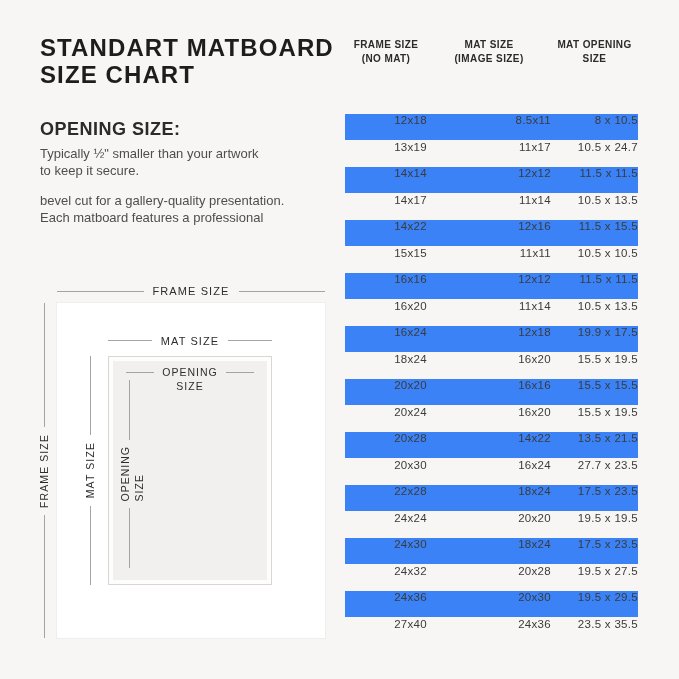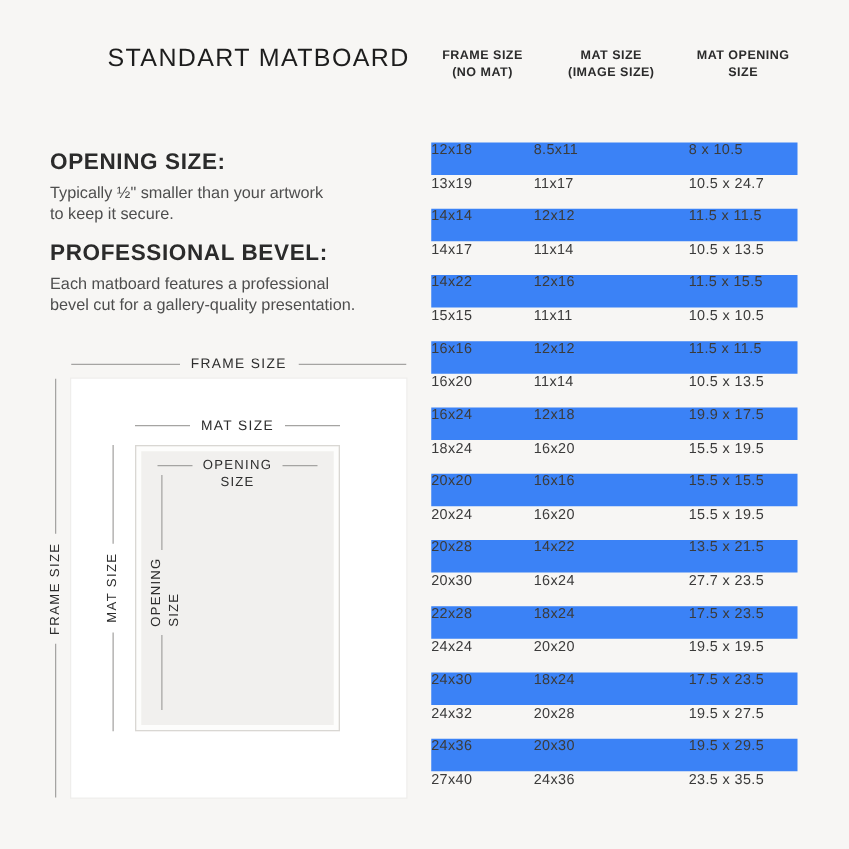--- a/index.html
+++ b/index.html
@@ -6,22 +6,22 @@
   body { font-family:"Liberation Sans", sans-serif; background:#f7f6f4; }
   #canvas {
     position:relative; width:679px; height:679px;
     background:#f7f6f4; overflow:hidden;
     -webkit-font-smoothing:antialiased;
   }
 
   
   .title {
     position:absolute; left:40px; top:34px;
-    font-size:20px; line-height:27px; font-weight:400;
-    letter-spacing:1.1px; color:#1d1d1d; white-space:nowrap;margin-left:46px;
+    font-size:24px; line-height:27px; font-weight:700;
+    letter-spacing:1.1px; color:#1d1d1d; white-space:nowrap;
   }
   .info-block { position:absolute; left:40px; }
   .info-block.opening { top:119px; }
   .info-block.bevel   { top:192px; }
   .info-heading {
     font-size:18px; font-weight:700; letter-spacing:0.5px;
     color:#2b2b2b; margin-bottom:5px; white-space:nowrap;
   }
   .info-line {
     font-size:13px; color:#4e4e4e; line-height:17px; white-space:nowrap;
@@ -82,42 +82,42 @@
     text-align:center; font-size:10px; font-weight:700;
     letter-spacing:0.4px; color:#2b2b2b; line-height:13.5px;
   }
   .tbody { position:absolute; left:0; top:57px; width:293px; }
   .trow {
     display:grid; grid-template-columns:82px 124px 87px;
     height:26.5px; align-items:center;
   }
   .trow.stripe { background:#3b82f6; }
   .tcell {
-    text-align:left; font-size:11.5px; color:#3b3b3b; letter-spacing:0.3px;margin-top:27px;
+    text-align:right; font-size:11.5px; color:#3b3b3b; letter-spacing:0.3px;margin-top:27px;
   }
 </style>
 </head>
 <body>
 
 <div id="canvas">
 
   <div class="title">
     <div>STANDART MATBOARD</div>
+    <div>SIZE CHART</div>
   </div>
 
   <div class="info-block opening">
     <div class="info-heading">OPENING SIZE:</div>
     <div class="info-line">Typically ½" smaller than your artwork</div>
     <div class="info-line">to keep it secure.</div>
   </div>
 
   <div class="info-block bevel">
-    <div class="info-heading">PROFESSIONAL BEVEL:</div>
+    <div class="info-line">bevel cut for a gallery-quality presentation.</div>
     <div class="info-line">Each matboard features a professional</div>
-    <div class="info-line">bevel cut for a gallery-quality presentation.</div>
   </div>
 
   <div class="frame-rect"></div>
   <div class="mat-rect"></div>
 
   <div class="hdim frame-hdim">
     <div class="hline"></div>
     <div class="hlabel">FRAME SIZE</div>
     <div class="hline"></div>
   </div>

